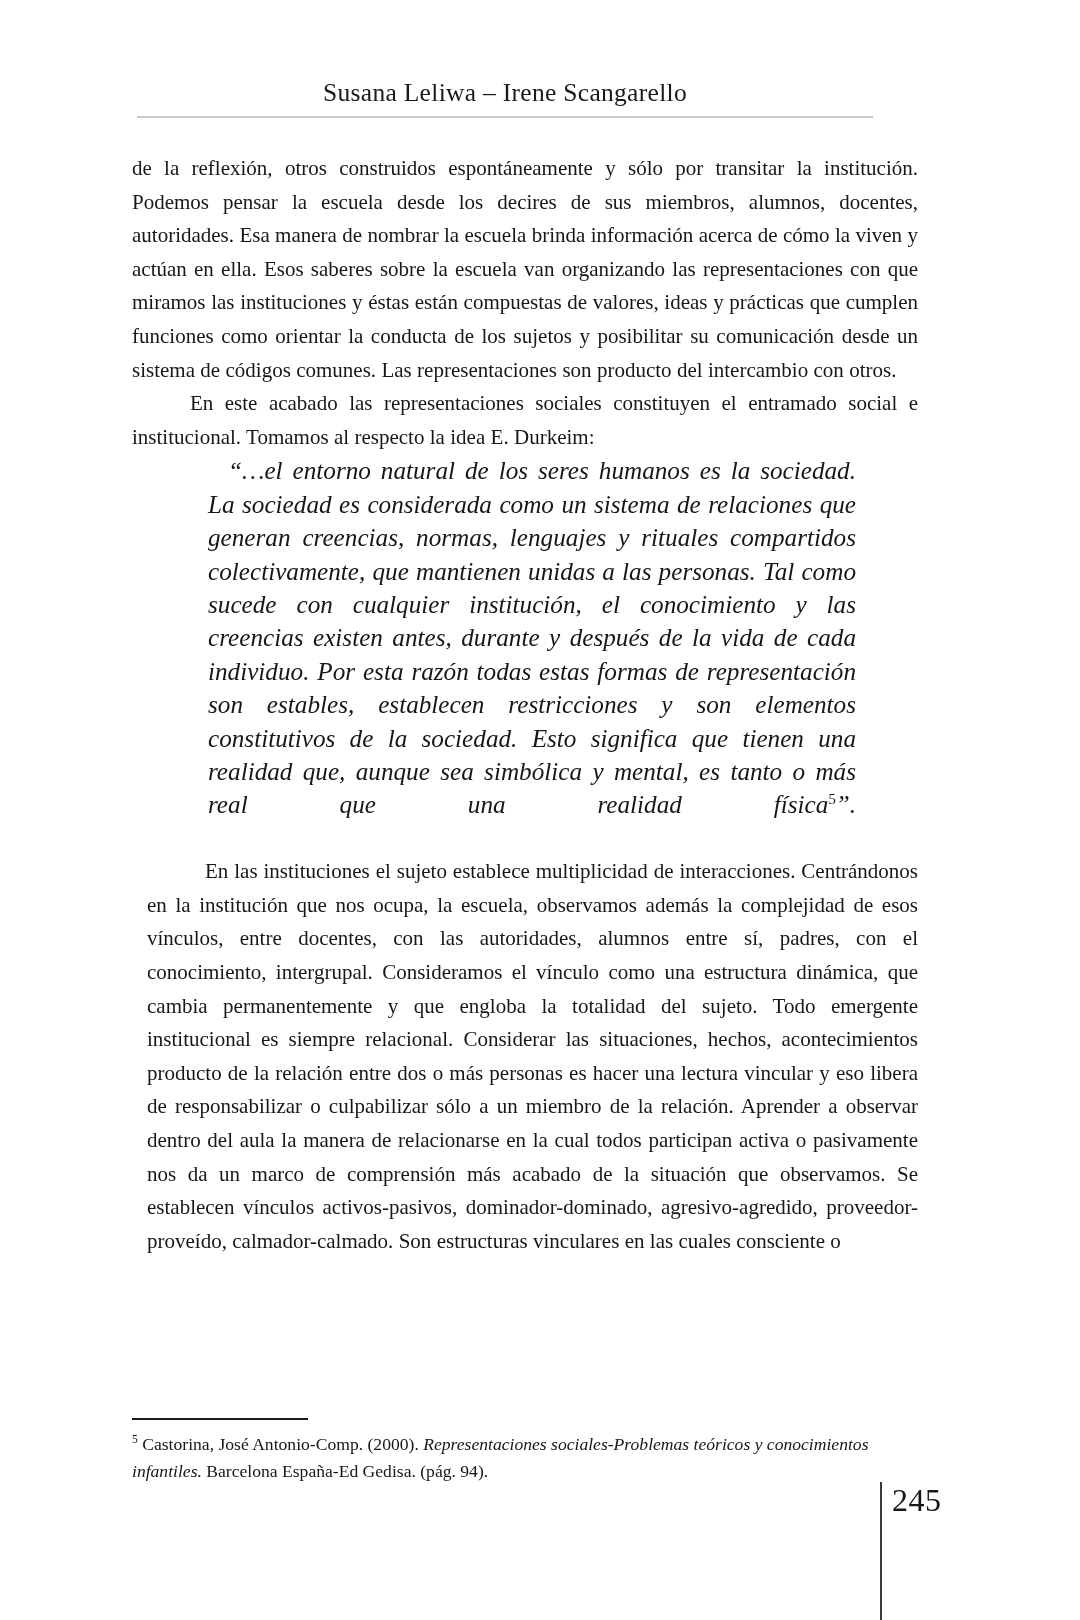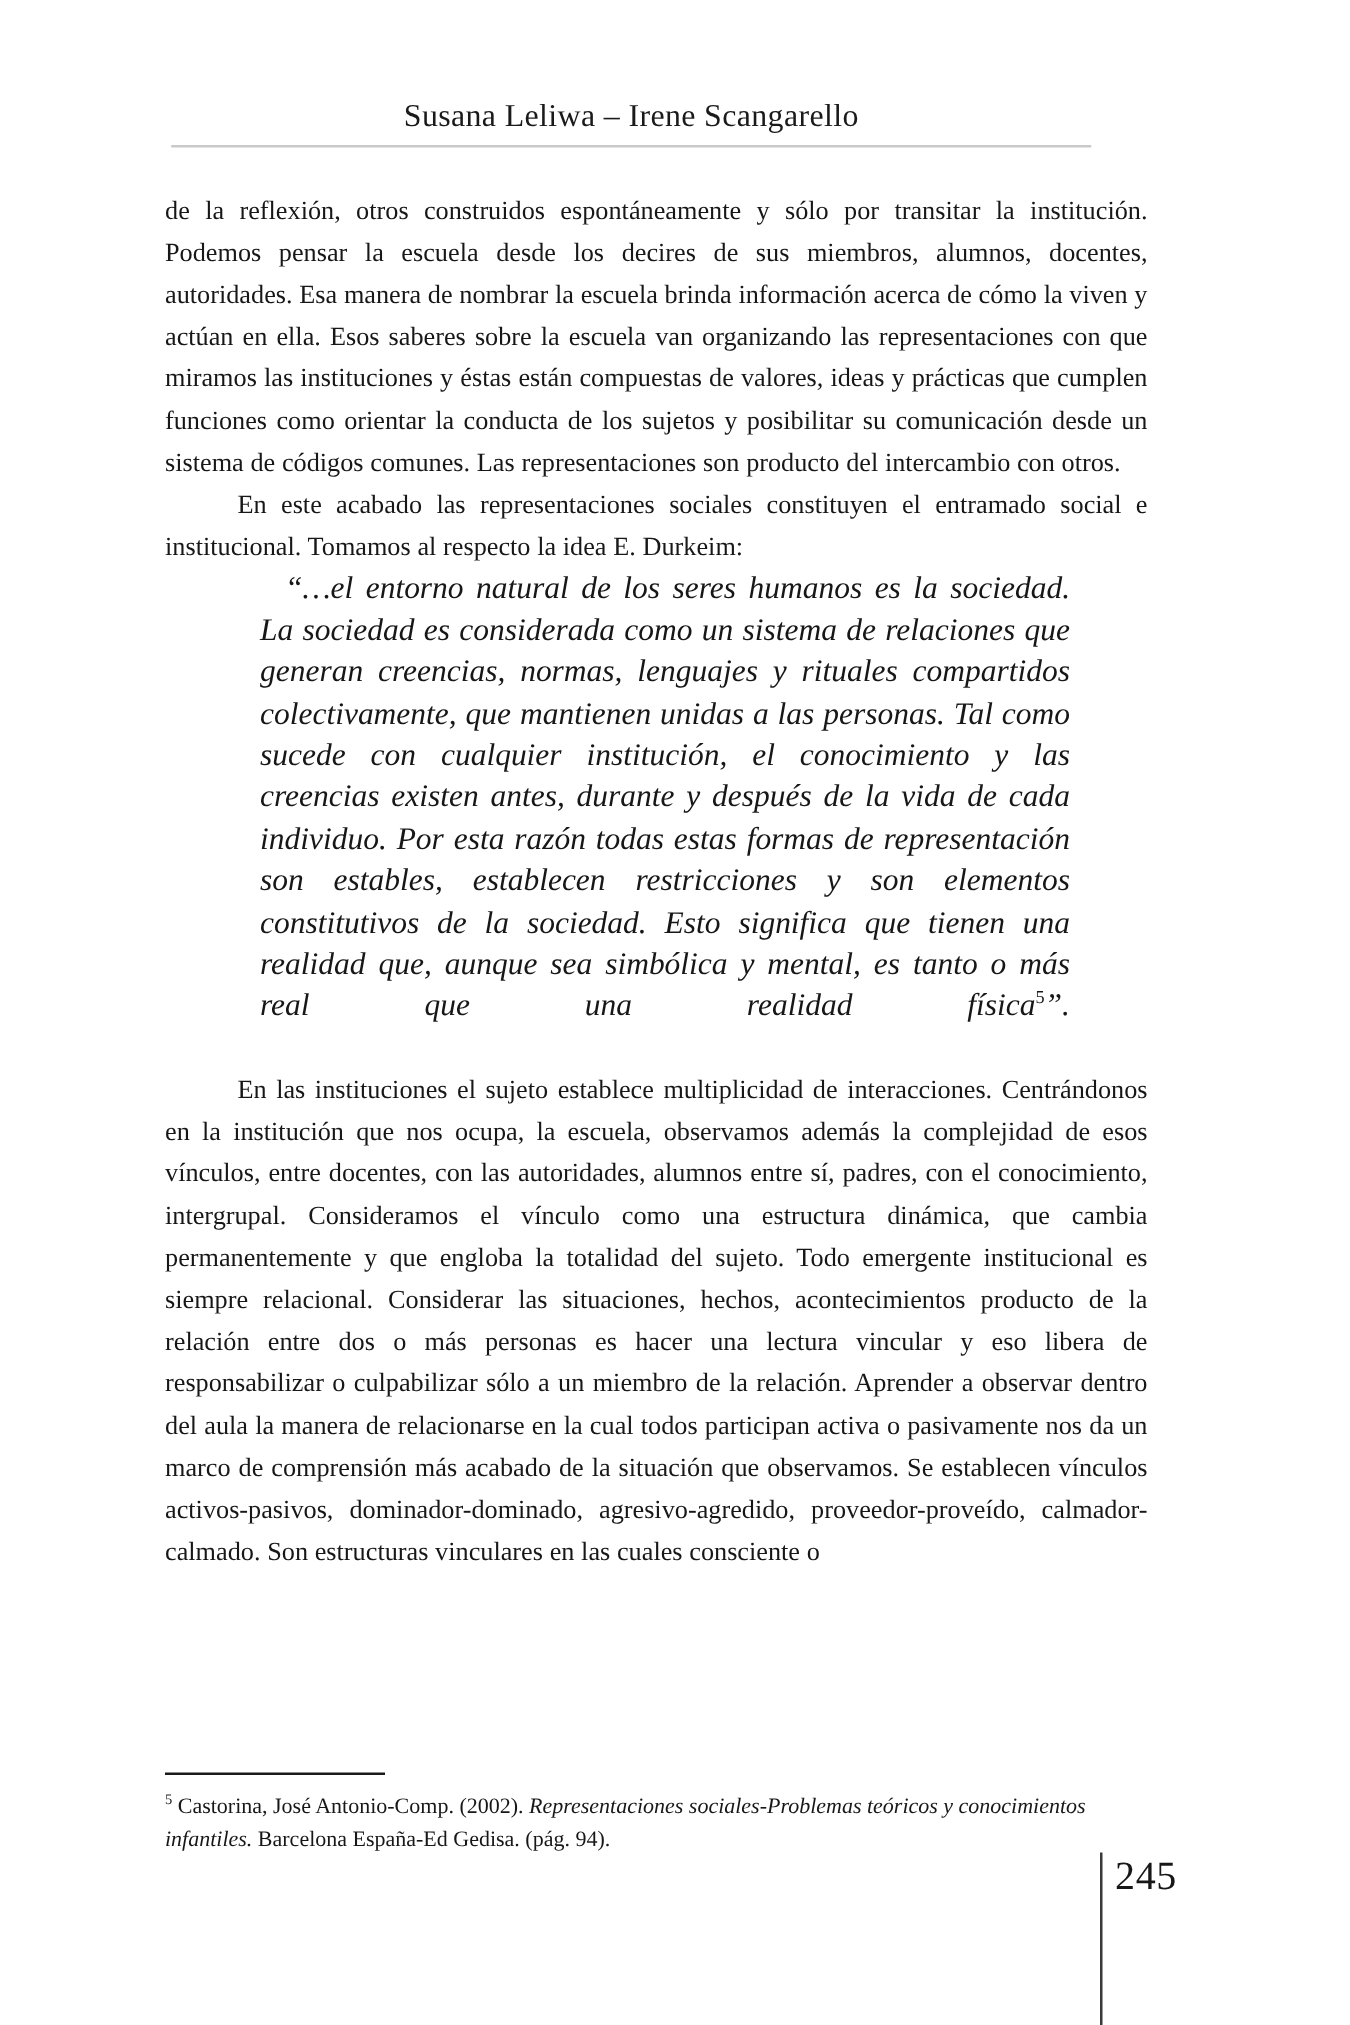--- a/index.html
+++ b/index.html
@@ -60,20 +60,21 @@
     text-justify: inter-word;
     -webkit-hyphens: none;
     hyphens: none;
     word-spacing: 0.1px;
   }
   p.body.indent {
     text-indent: 58px;
   }
   p.body:last-child {
     text-align: justify;
+    margin-left: 15px;
   }
 
   
   p.body::after {
     content: "";
     display: inline-block;
     width: 100%;
   }
   p.body.nostretch::after { content: none; }
 
@@ -170,21 +171,21 @@
     <p class="body indent nostretch">En este acabado las representaciones sociales constituyen el entramado social e institucional. Tomamos al respecto la idea E. Durkeim:</p>
 
     <blockquote class="quote"><span>“…el entorno natural de los seres humanos es la sociedad. La sociedad es considerada como un sistema de relaciones que generan creencias, normas, lenguajes y rituales compartidos colectivamente, que mantienen unidas a las personas. Tal como sucede con cualquier institución, el conocimiento y las creencias existen antes, durante y después de la vida de cada individuo. Por esta razón todas estas formas de representación son estables, establecen restricciones y son elementos constitutivos de la sociedad. Esto significa que tienen una realidad que, aunque sea simbólica y mental, es tanto o más real que una realidad física</span><sup class="fn-ref">5</sup><span>”.</span></blockquote>
 
     <p class="body indent nostretch">En las instituciones el sujeto establece multiplicidad de interacciones. Centrándonos en la institución que nos ocupa, la escuela, observamos además la complejidad de esos vínculos, entre docentes, con las autoridades, alumnos entre sí, padres, con el conocimiento, intergrupal. Consideramos el vínculo como una estructura dinámica, que cambia permanentemente y que engloba la totalidad del sujeto. Todo emergente institucional es siempre relacional. Considerar las situaciones, hechos, acontecimientos producto de la relación entre dos o más personas es hacer una lectura vincular y eso libera de responsabilizar o culpabilizar sólo a un miembro de la relación. Aprender a observar dentro del aula la manera de relacionarse en la cual todos participan activa o pasivamente nos da un marco de comprensión más acabado de la situación que observamos. Se establecen vínculos activos-pasivos, dominador-dominado, agresivo-agredido, proveedor-proveído, calmador-calmado. Son estructuras vinculares en las cuales consciente o</p>
 
   </div>
 
   <div class="footnote-area">
     <div class="footnote-rule"></div>
-    <p class="footnote"><span class="fn-marker">5</span><span> Castorina, José Antonio-Comp. (2002). </span><span class="it">Representaciones sociales-Problemas teóricos y conocimientos infantiles.</span><span> Barcelona España-Ed Gedisa. (pág. 94).</span></p>
+    <p class="footnote"><span class="fn-marker">5</span><span> Castorina, José Antonio-Comp. (2000). </span><span class="it">Representaciones sociales-Problemas teóricos y conocimientos infantiles.</span><span> Barcelona España-Ed Gedisa. (pág. 94).</span></p>
   </div>
 
   <div class="folio-wrap">
     <div class="folio-rule"></div>
     <div class="folio-number">245</div>
   </div>
 
 </div>
 
 </body></html>

